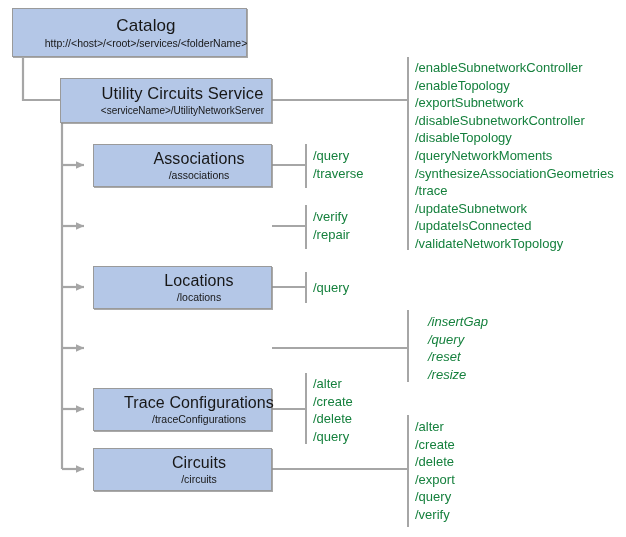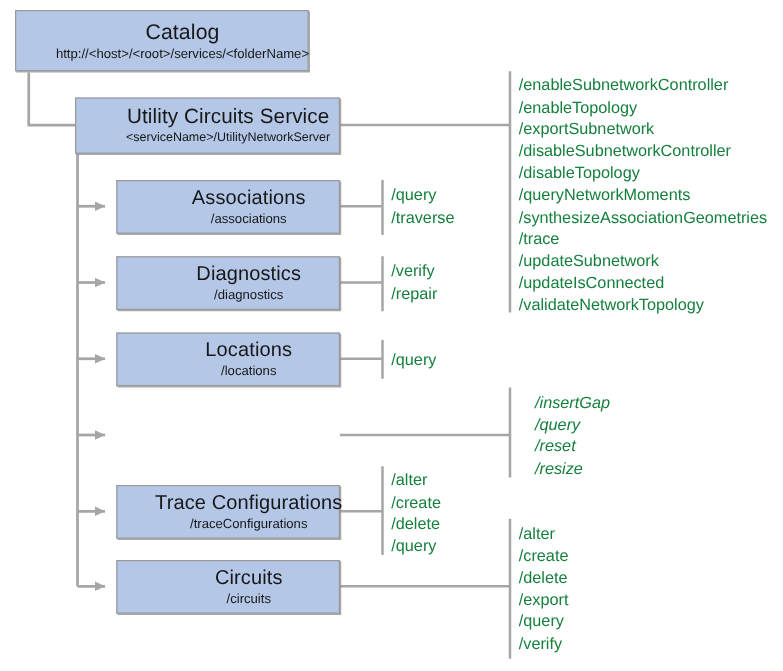--- a/index.html
+++ b/index.html
@@ -148,24 +148,20 @@
   <div class="node service" style="left:60px; top:78px; width:212px; height:45px;">
     <div class="title">Utility Circuits Service</div>
     <div class="path">&lt;serviceName&gt;/UtilityNetworkServer</div>
   </div>
 
   <div class="node" style="left:93px; top:144px; width:179px; height:43px;">
     <div class="title">Associations</div>
     <div class="path">/associations</div>
   </div>
 
-  <div class="node" style="left:93px; top:205px; width:179px; height:43px;">
-    <div class="title">Diagnostics</div>
-    <div class="path">/diagnostics</div>
-  </div>
 
   <div class="node" style="left:93px; top:266px; width:179px; height:43px;">
     <div class="title">Locations</div>
     <div class="path">/locations</div>
   </div>
 
 
   <div class="node" style="left:93px; top:388px; width:179px; height:43px;">
     <div class="title">Trace Configurations</div>
     <div class="path">/traceConfigurations</div>

